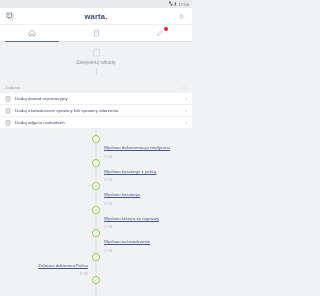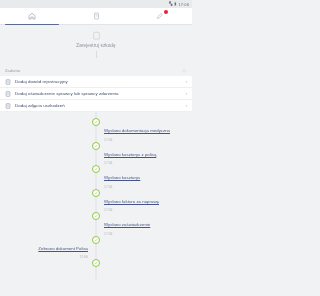--- a/index.html
+++ b/index.html
@@ -102,20 +102,37 @@
 <body>
 
 <div id="app">
 
   <div class="statusbar">
     <span class="sb-ico">▚</span>
     <span class="sb-ico">▮</span>
     <span class="sb-clock">17:06</span>
   </div>
 
+  <div class="header">
+    <div class="hdr-btn">
+      <svg width="8" height="8" viewBox="0 0 16 16" aria-hidden="true">
+        <rect x="2" y="2" width="9" height="9" fill="none" stroke="#6b7078" stroke-width="1.4"></rect>
+        <rect x="5" y="5" width="9" height="9" fill="none" stroke="#9aa0a8" stroke-width="1"></rect>
+      </svg>
+    </div>
+    <div class="logo">
+      <span>warta</span><span class="dot">.</span>
+    </div>
+    <div class="hdr-btn">
+      <svg width="7" height="7" viewBox="0 0 16 16" aria-hidden="true">
+        <circle cx="8" cy="8" r="3" fill="none" stroke="#9aa0a8" stroke-width="1.3"></circle>
+        <circle cx="8" cy="8" r="6" fill="none" stroke="#c3c7cd" stroke-width="1.2" stroke-dasharray="1.6 1.6"></circle>
+      </svg>
+    </div>
+  </div>
 
   <div class="tabs">
     <div class="tab">
       <svg width="8" height="8" viewBox="0 0 16 16" aria-hidden="true">
         <path d="M2 7.5 L8 2.5 L14 7.5 V14 H10 V10 H6 V14 H2 Z" fill="none" stroke="#8b93a3" stroke-width="1.2"></path>
       </svg>
       <div class="underline"></div>
     </div>
     <div class="tab">
       <svg width="7" height="8" viewBox="0 0 14 16" aria-hidden="true">

